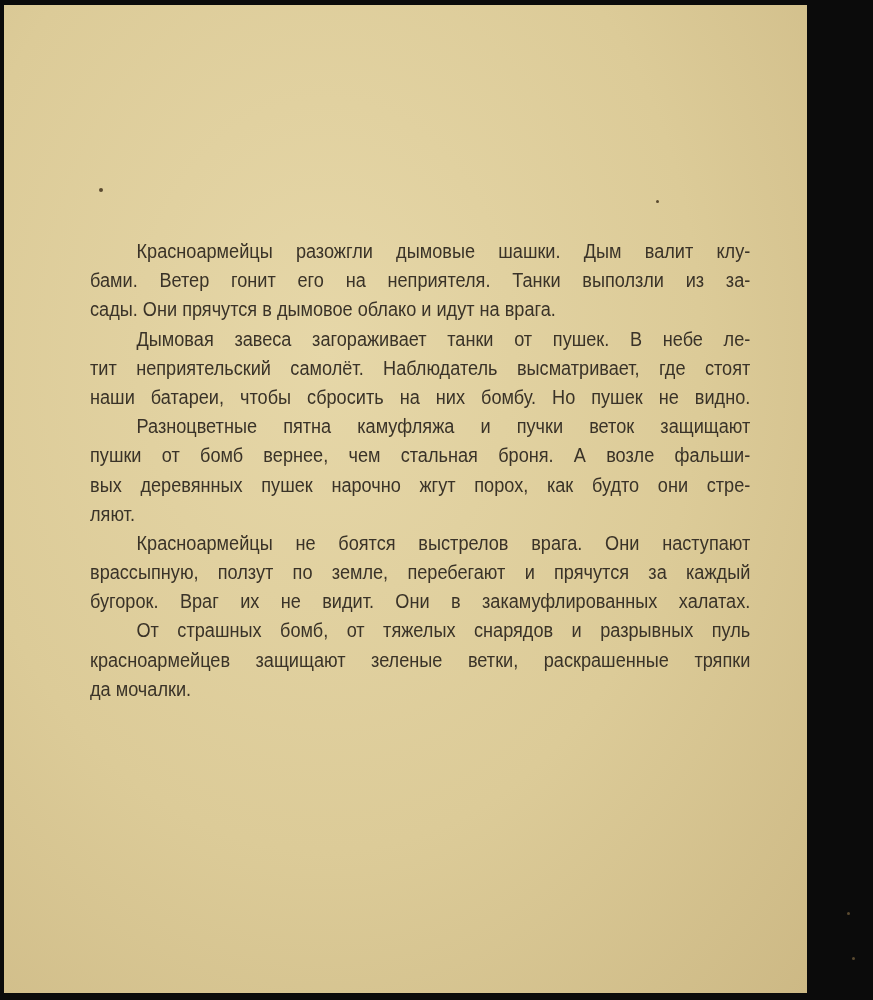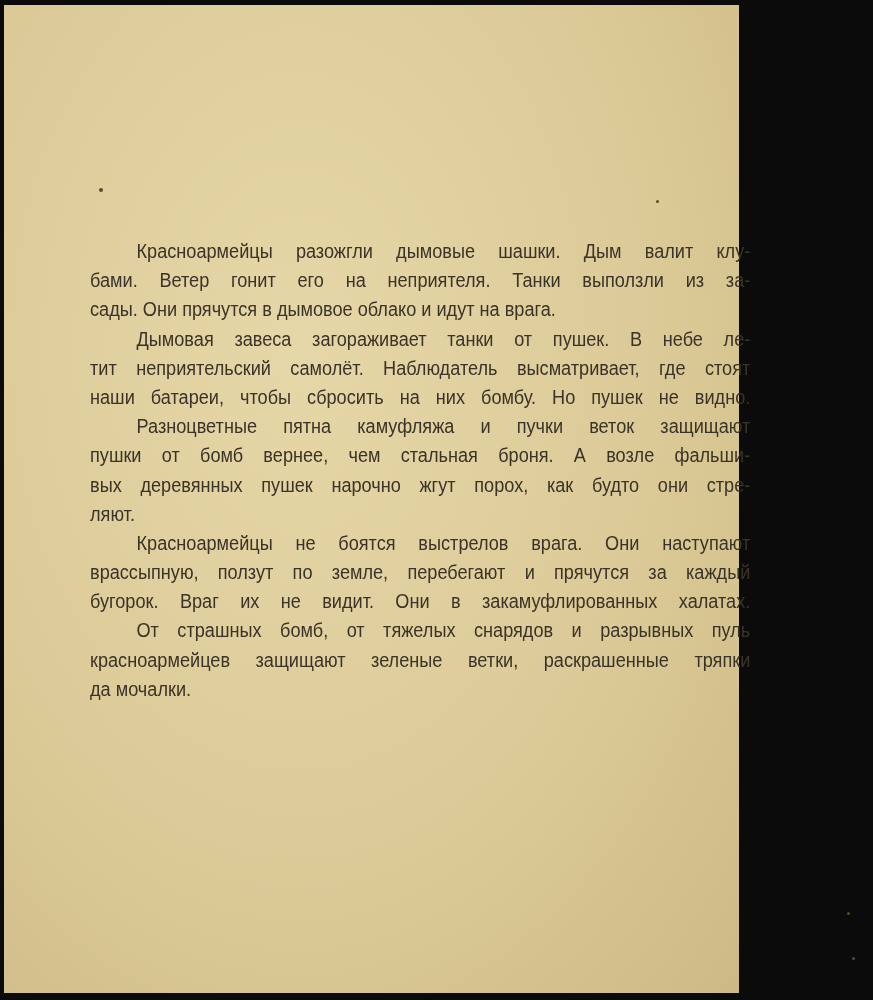--- a/index.html
+++ b/index.html
@@ -1,21 +1,21 @@
 <!DOCTYPE html>
 <html><head>
   <meta charset="utf-8">
   <style>
     html, body { margin: 0; padding: 0; }
     body {
       width: 873px; height: 1000px; background: #0b0b0b;
       position: relative; overflow: hidden;
     }
     .page {
-      position: absolute; left: 4px; top: 5px; width: 735px; height: 988px;
+      position: absolute; left: 4px; top: 5px; width: 803px; height: 988px;
       background: radial-gradient(ellipse at 40% 35%, #e6d7a8 0%, #dccb98 55%, #cdb985 100%);
     }
     .text-block {
       position: absolute; left: 86px; top: 232px; width: 710px;
       font-family: "Liberation Sans", sans-serif; font-size: 19.5px;
       color: #3a3328; line-height: 29.2px;
       transform: scaleX(0.93); transform-origin: left top;
     }
     .line { white-space: nowrap; display: flex; justify-content: space-between; height: 29.2px; }
     .line.last { justify-content: flex-start; }

